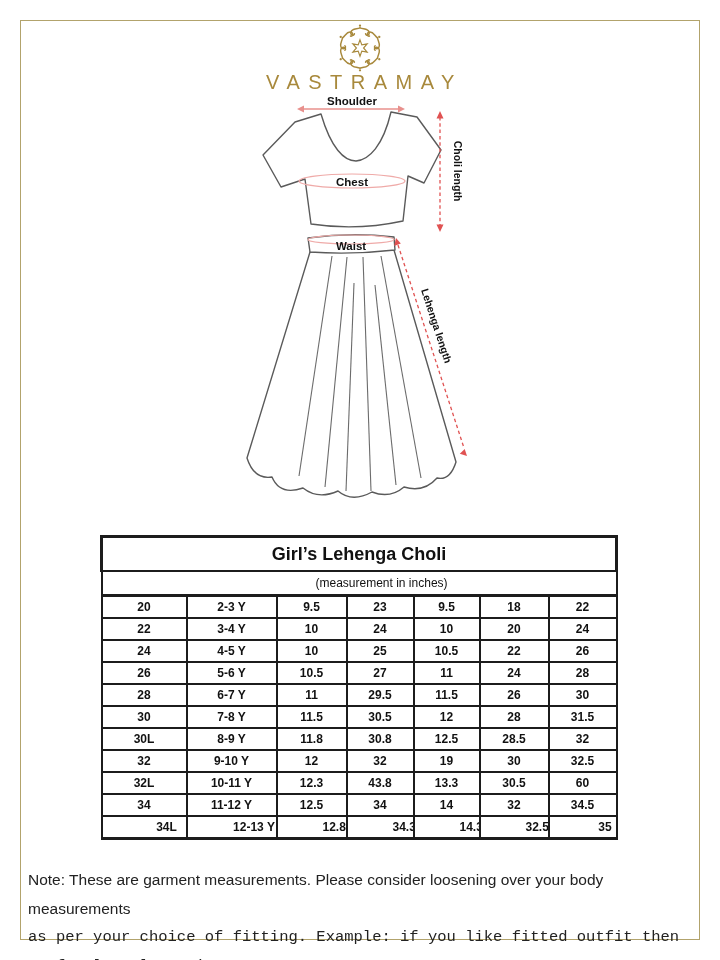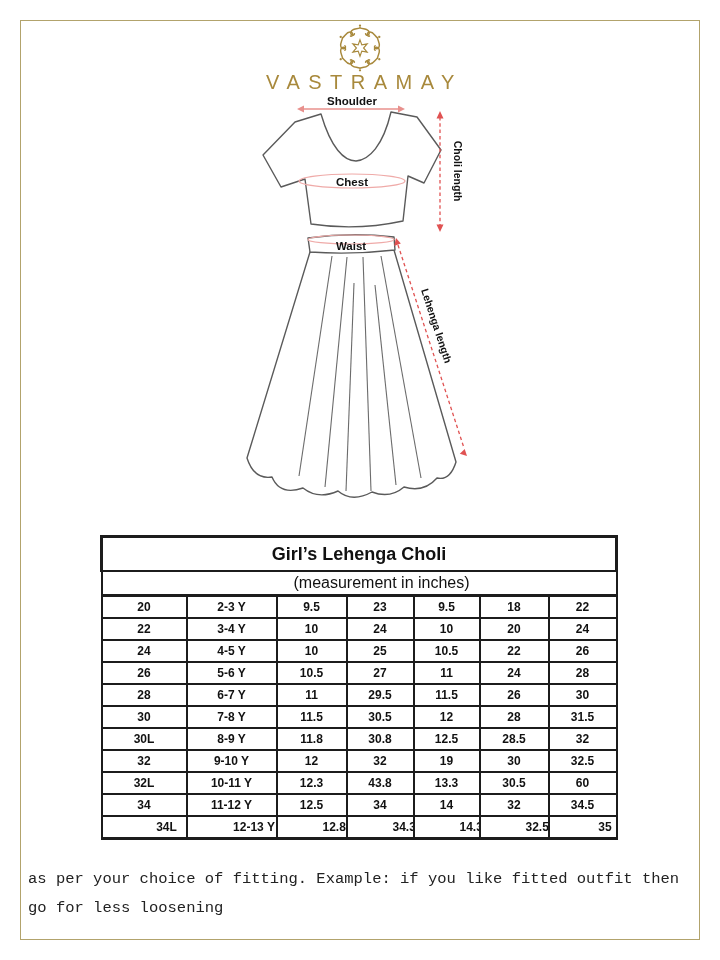--- a/index.html
+++ b/index.html
@@ -29,21 +29,21 @@
     position:absolute;left:100px;top:502px;width:515px;
     border-collapse:collapse;table-layout:fixed;
     color:#111;
     margin-top:33px;
   }
   .size-table td,.size-table th{
     border:2px solid #1c1c1c;text-align:center;vertical-align:middle;
     padding:0;overflow:hidden;
   }
   .size-table .title-row td{height:32px;font-size:18px;font-weight:bold;border-width:3px 3px 2px 3px;}
-  .size-table .subtitle-row td{height:22px;font-size:16px;font-weight:normal;}
+  .size-table .subtitle-row td{height:22px;font-size:12px;font-weight:normal;}
   .size-table .header-row th{height:50px;font-size:13px;font-weight:bold;white-space:pre-line;line-height:1.18;}
   .size-table tbody td{height:20px;font-size:12px;font-weight:bold;}
   .size-table tbody tr:last-child td{border-bottom-width:3px;padding-left:45px;}
   
   .note{
     position:absolute;left:28px;top:865px;width:664px;
     font-size:15.5px;line-height:29px;color:#222;
   }
   .note .l2{text-align:left;font-family:Liberation Mono, monospace;}
 </style>
@@ -227,14 +227,15 @@
         <td>12.8</td>
         <td>34.3</td>
         <td>14.3</td>
         <td>32.5</td>
         <td>35</td>
       </tr>
     </tbody>
 </table>
 
 <div class="note">
+  <div class="l1">Note: These are garment measurements. Please consider loosening over your body measurements</div>
   <div class="l2">as per your choice of fitting. Example: if you like fitted outfit then go for less loosening</div>
 </div>
 
 </body></html>

